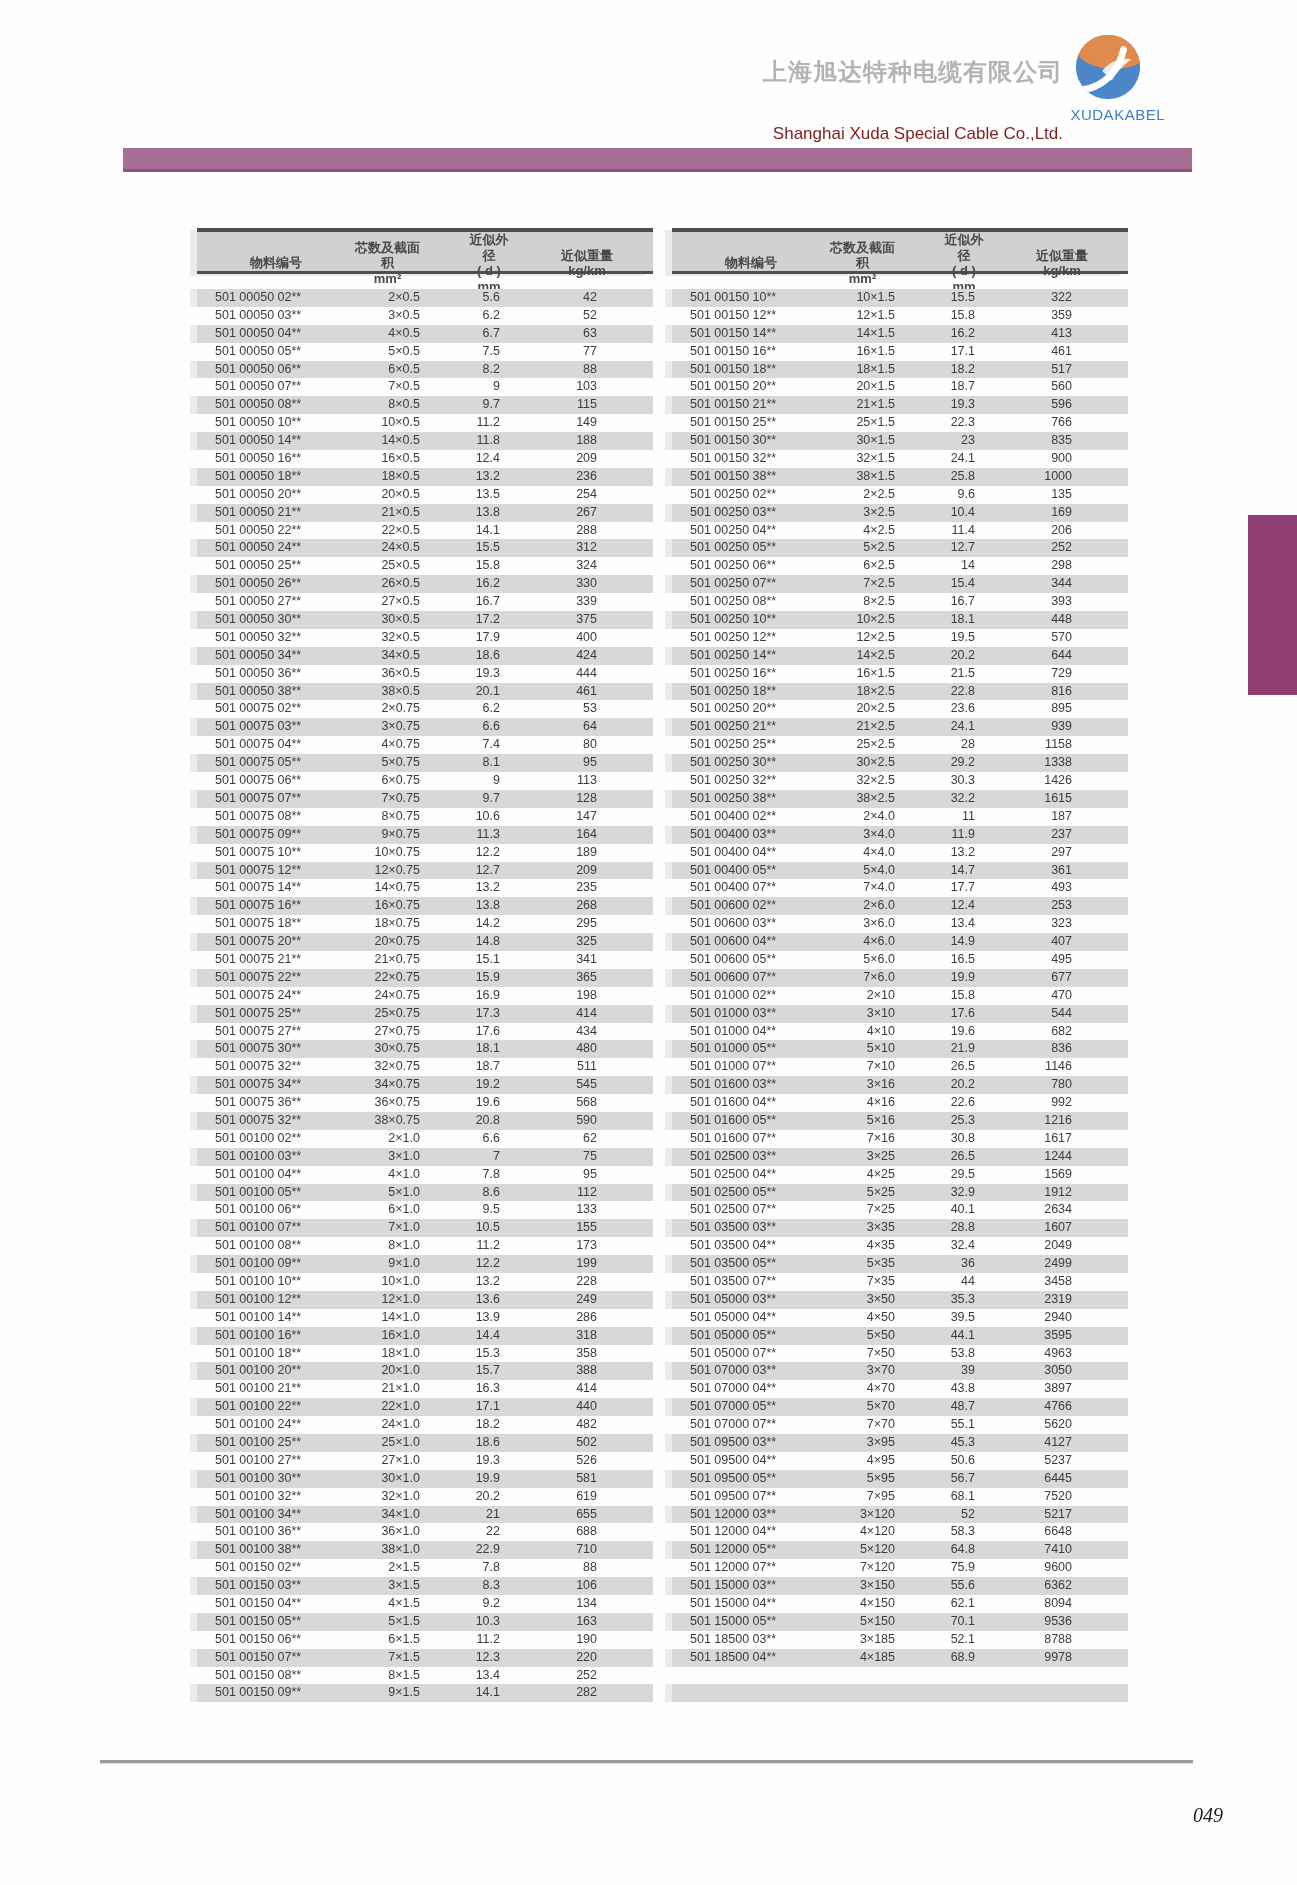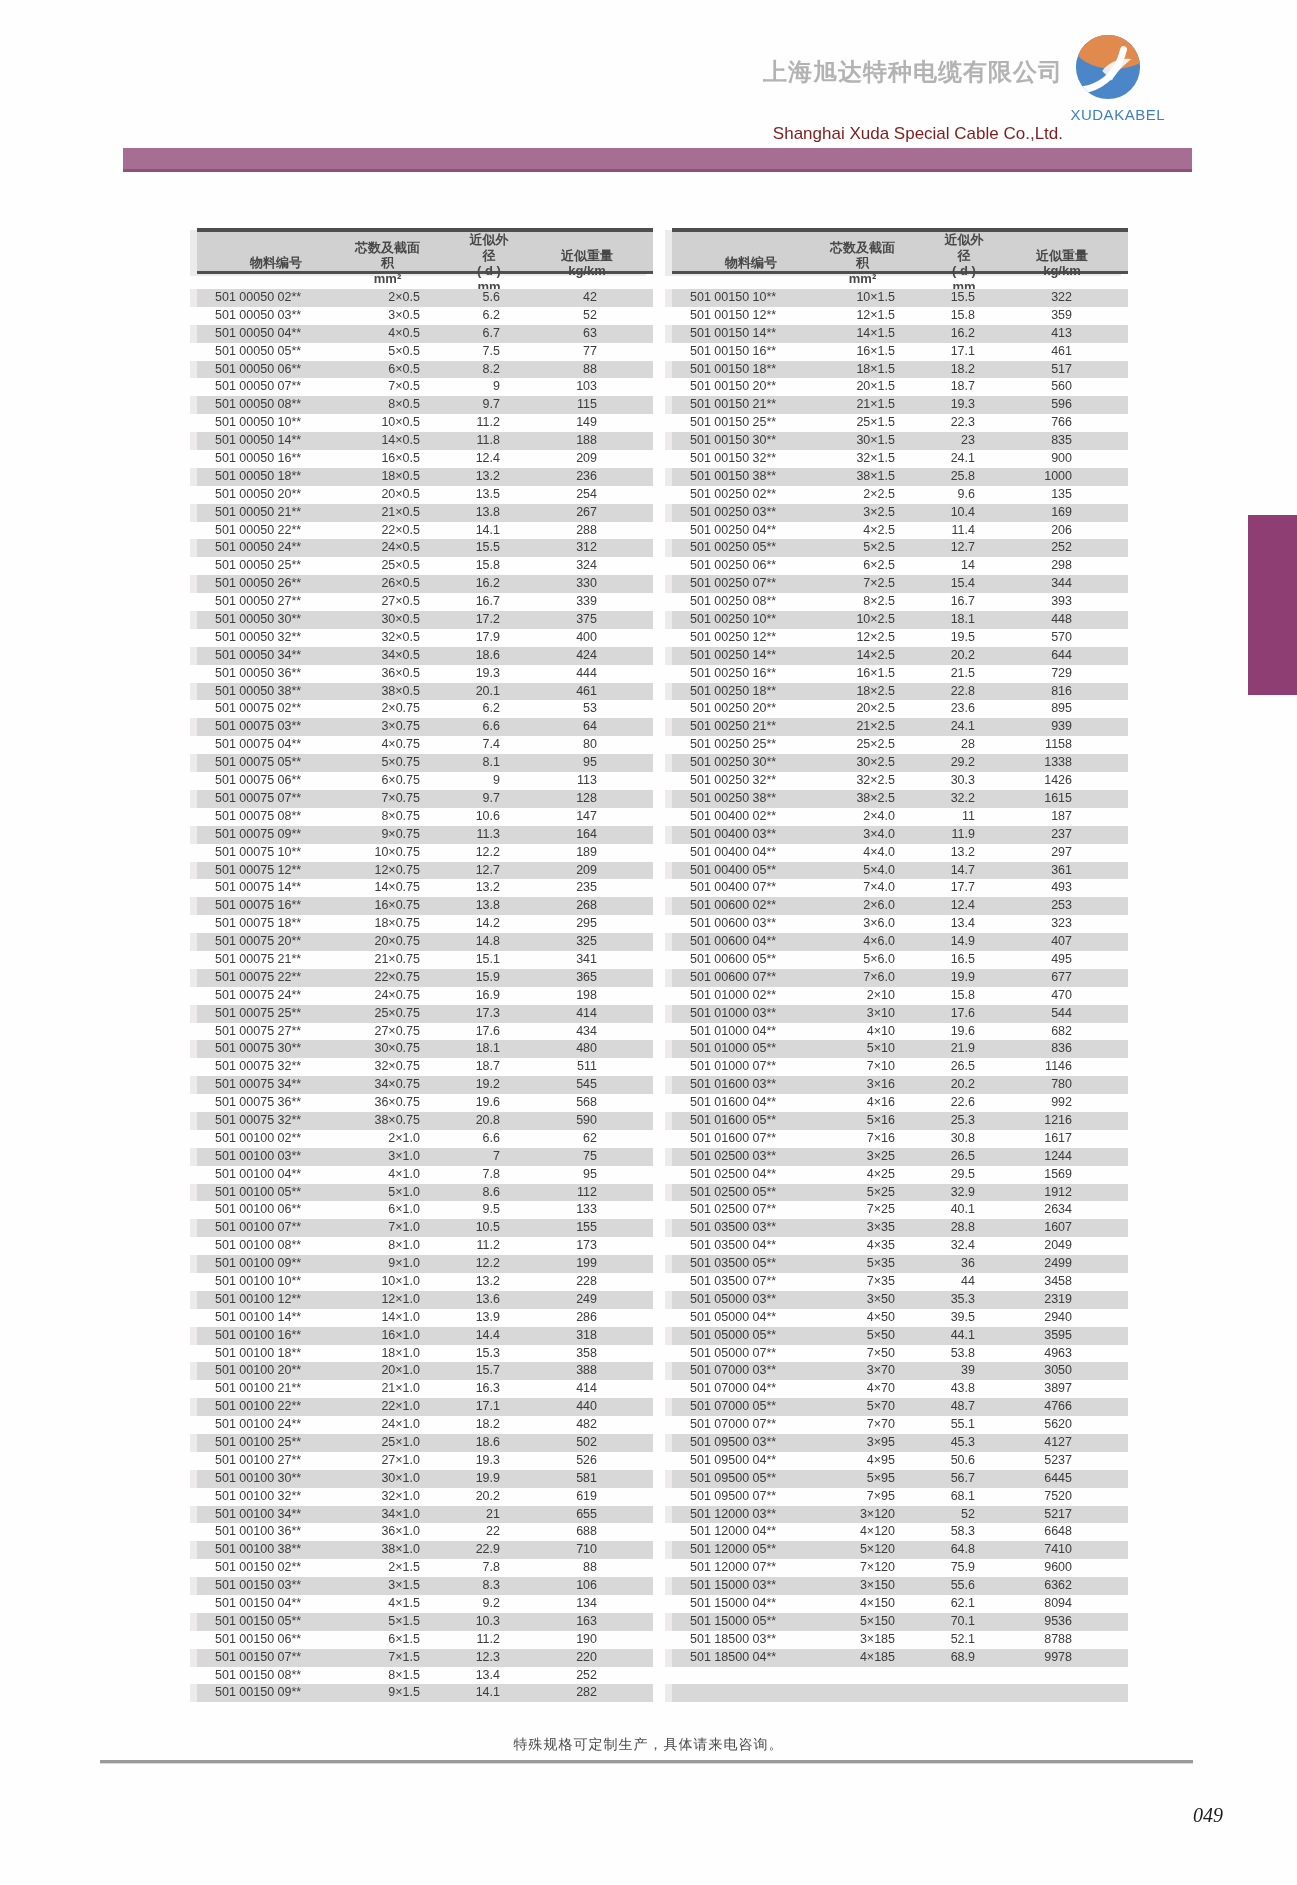--- a/index.html
+++ b/index.html
@@ -1083,17 +1083,16 @@
         </div>
         <div class="trow shaded">
           <div class="tcell c0"></div>
           <div class="tcell c1"></div>
           <div class="tcell c2"></div>
           <div class="tcell c3"></div>
         </div>
       </div>
   </div>
 
-  <div class="footer-note">特殊规格可定制生产，具体请来电咨询。</div>
   <div class="footer-rule"></div>
   <div class="page-number">049</div>
 
 </div>
 
 </body></html>

